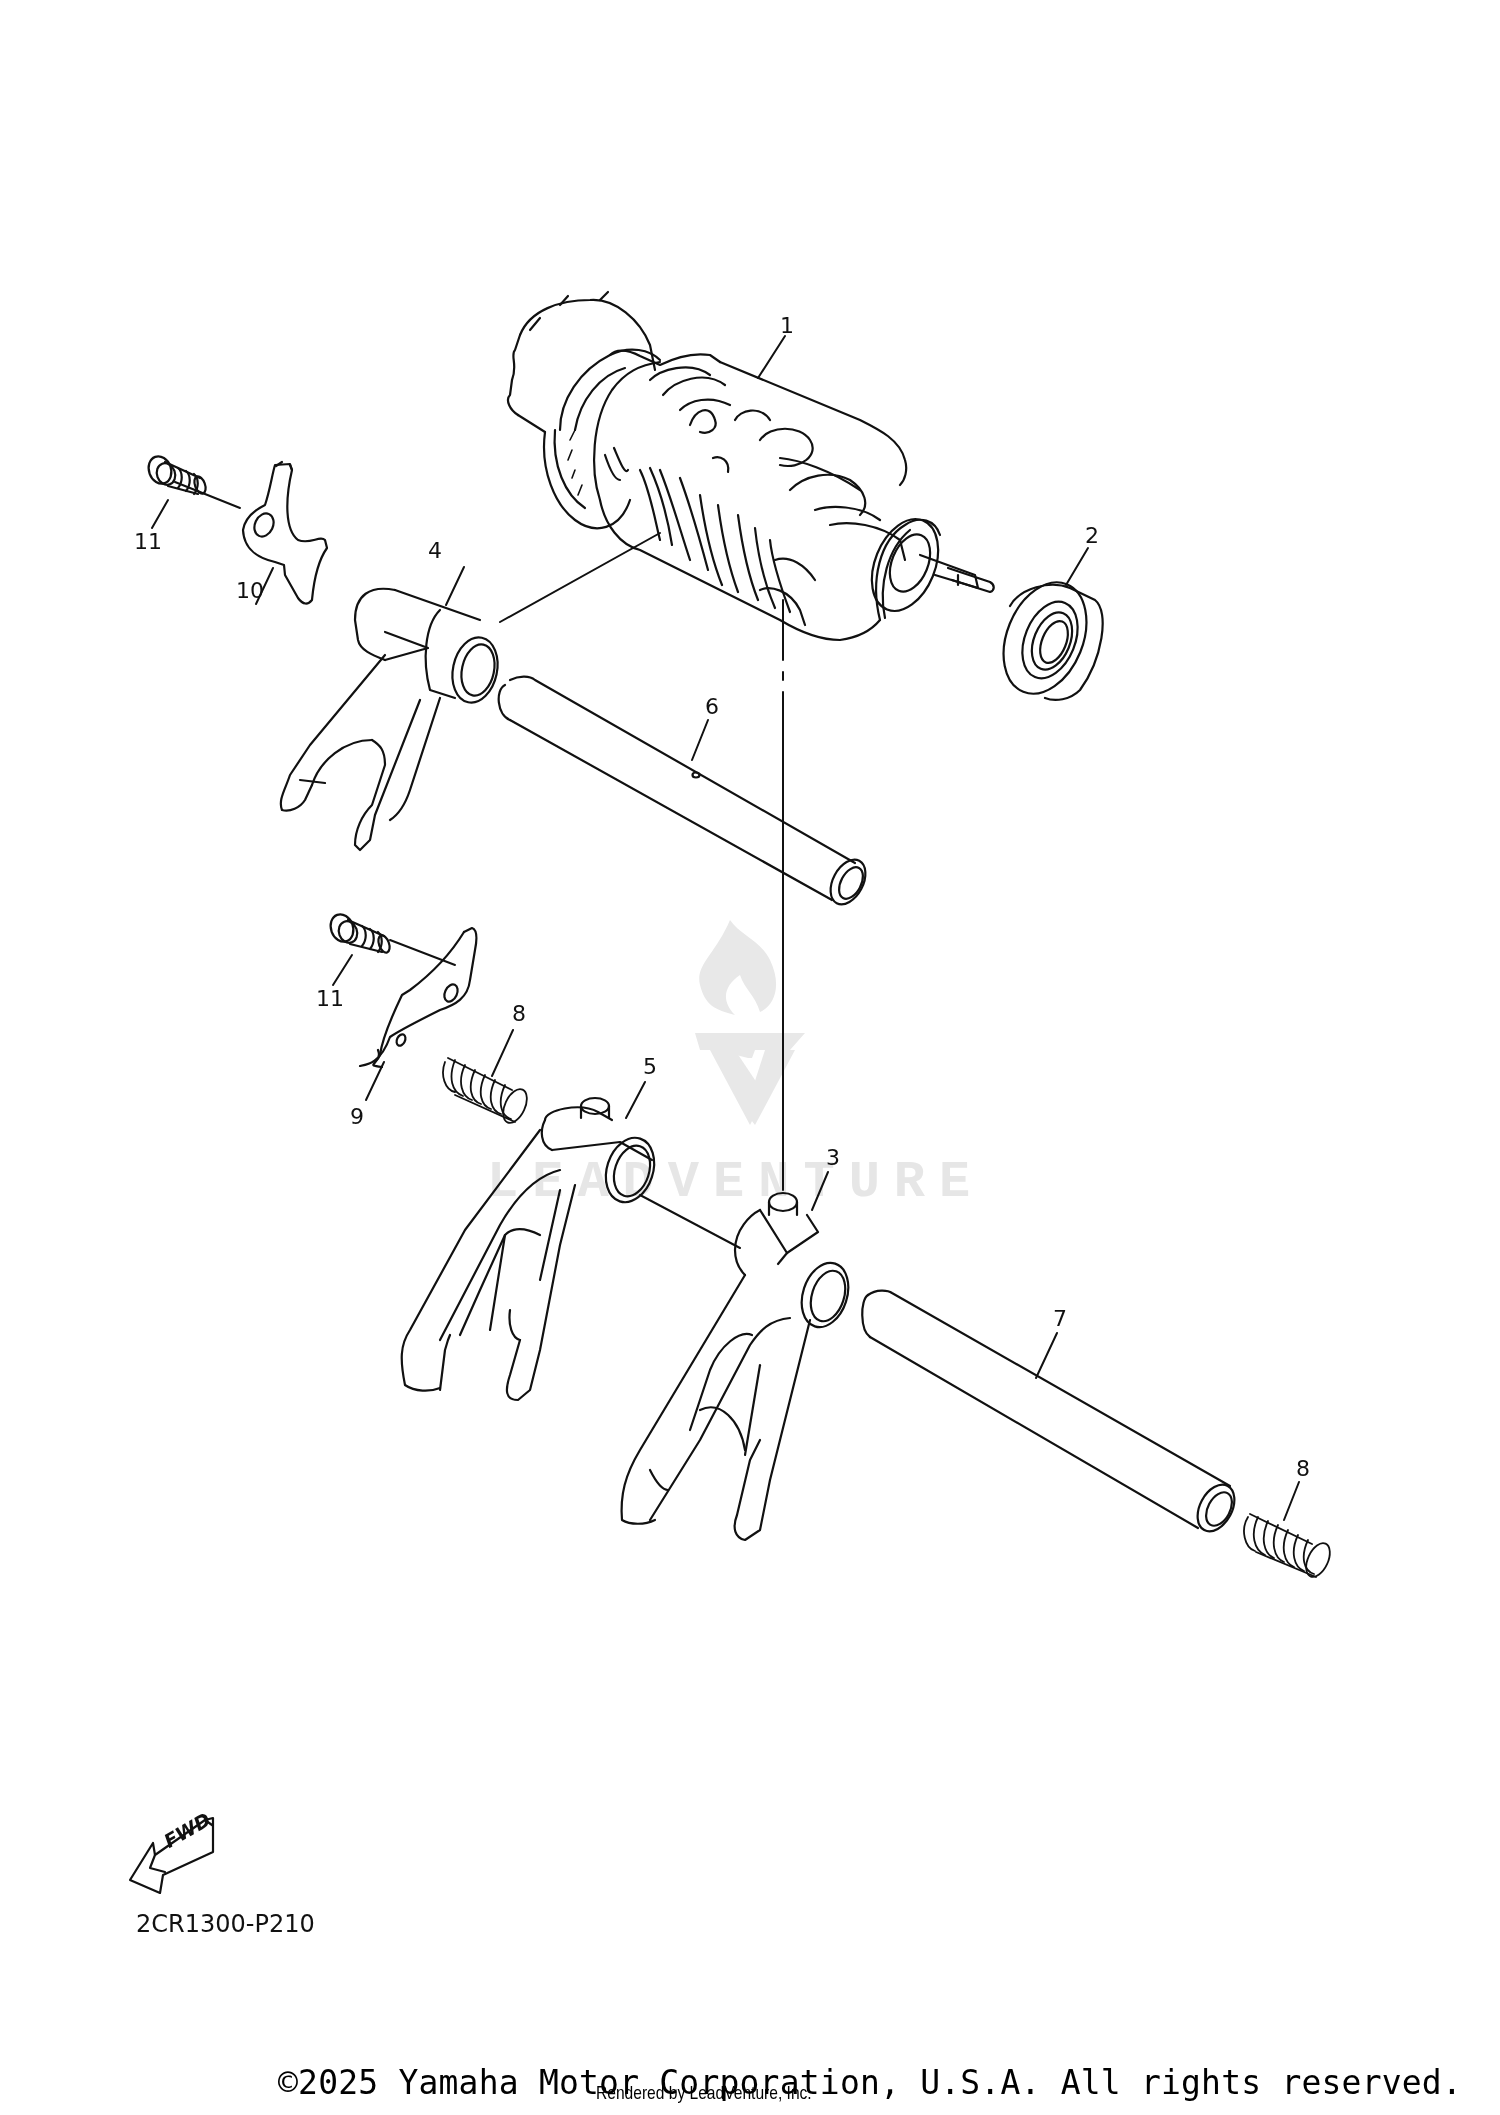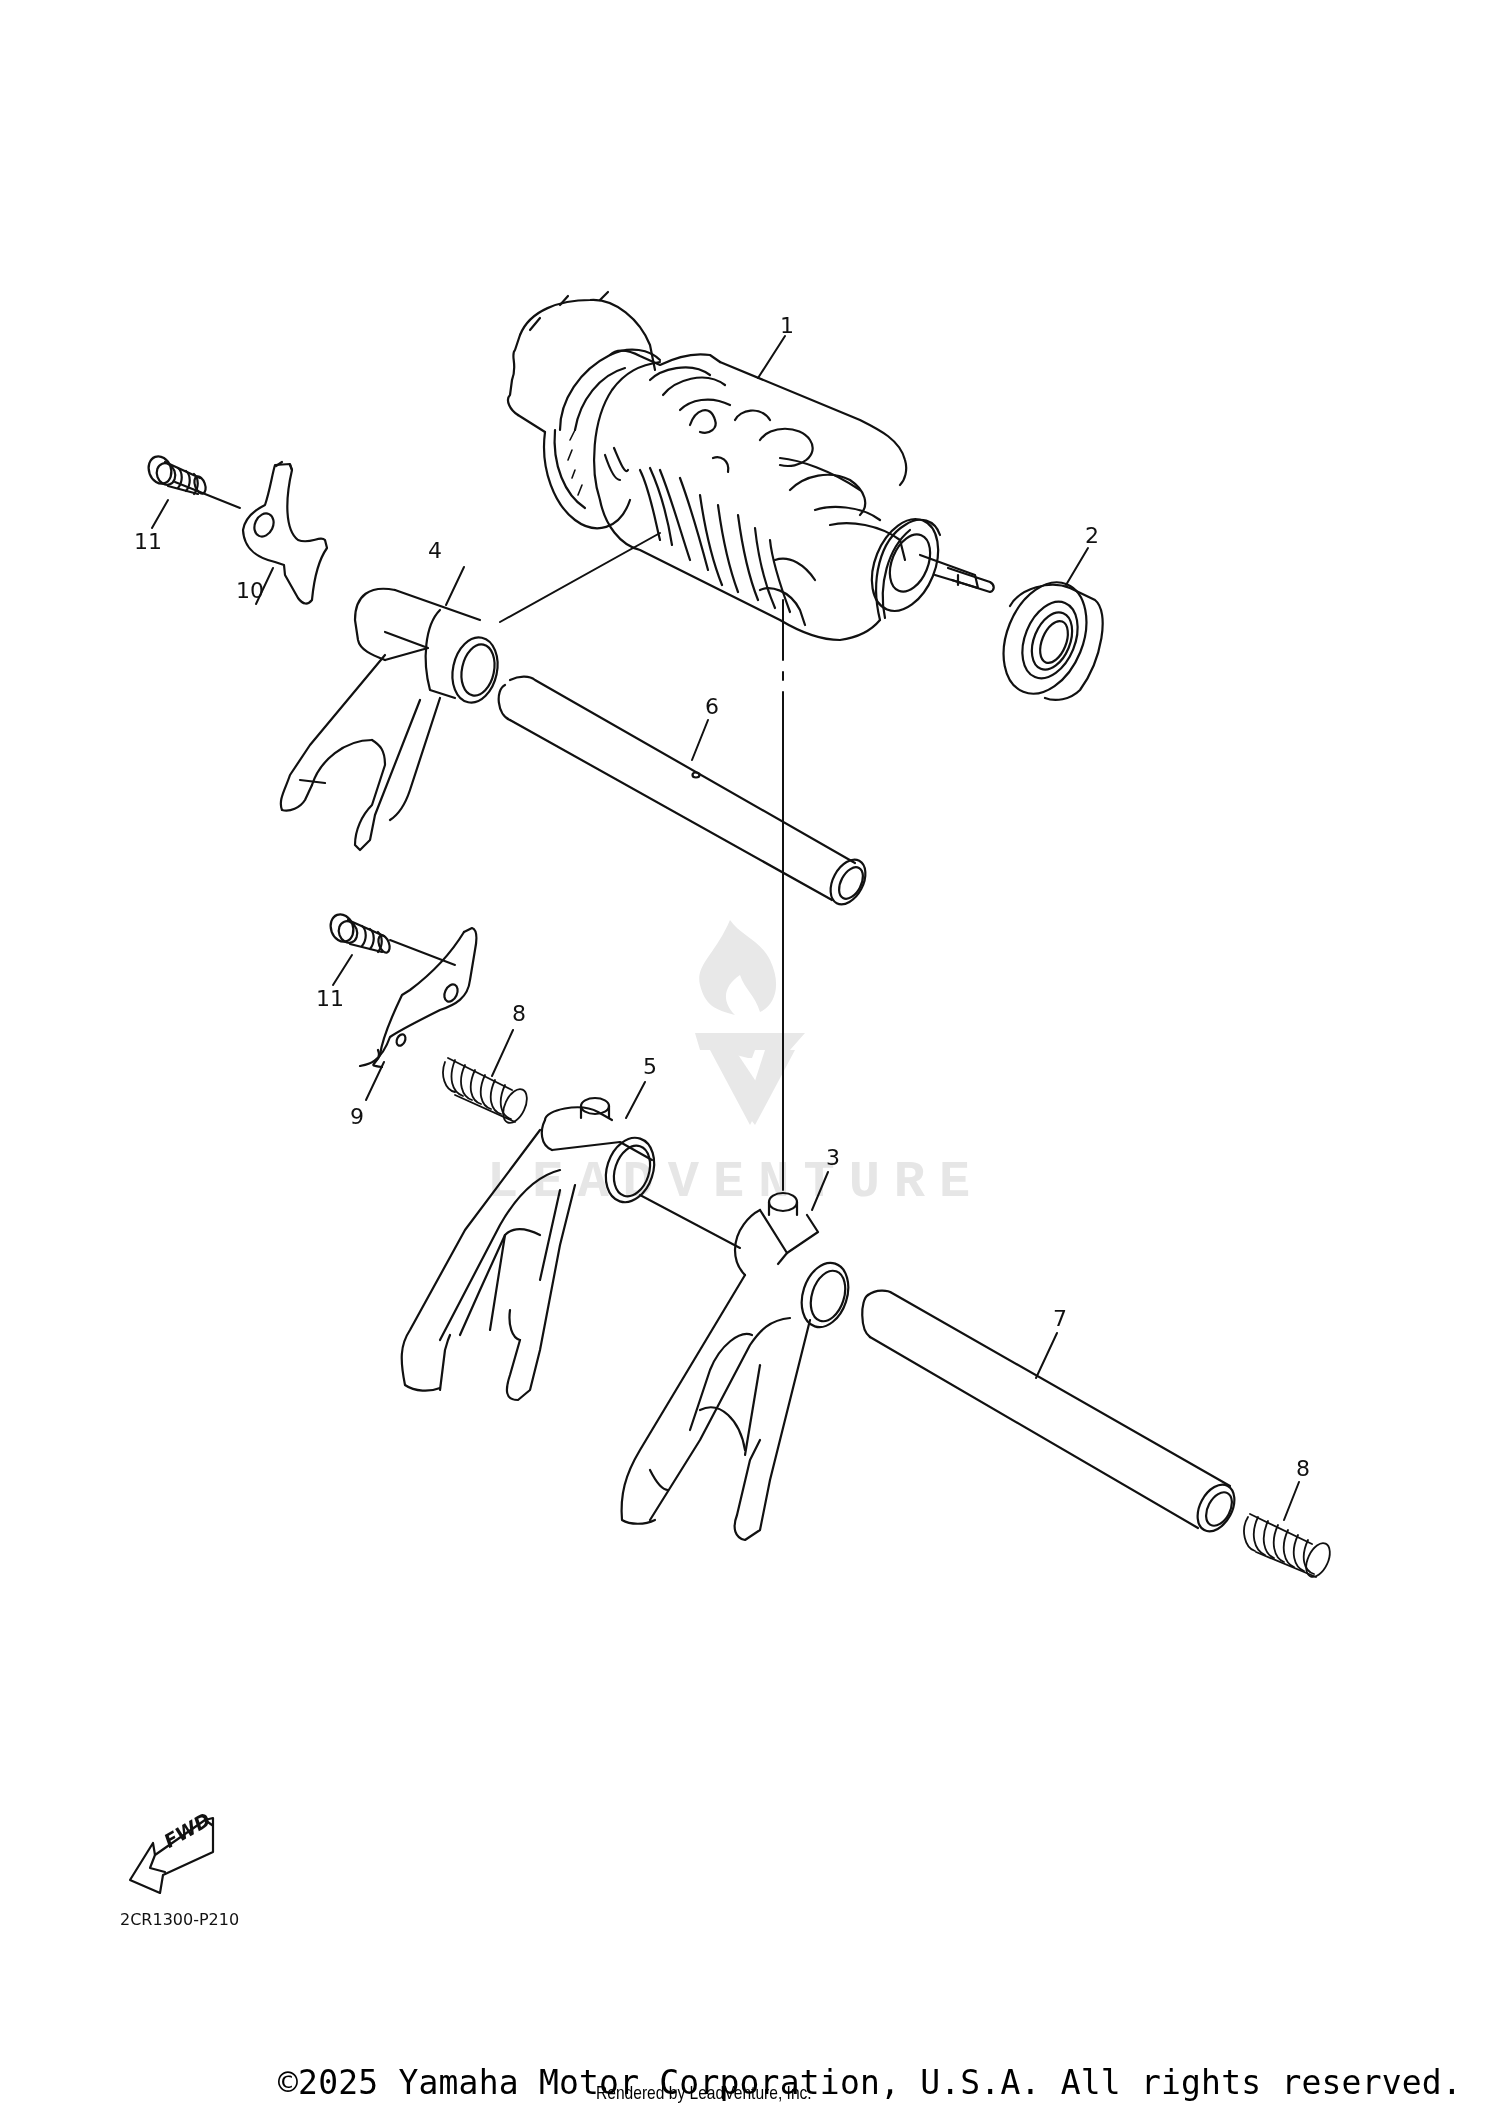--- a/index.html
+++ b/index.html
@@ -1,19 +1,19 @@
 <!DOCTYPE html>
 <html><head>
 <meta charset="utf-8">
 <style>
   html, body { margin:0; padding:0; background:#ffffff; }
   body { width:1500px; height:2115px; position:relative; overflow:hidden; font-family:"DejaVu Sans", sans-serif; }
   #canvas { position:absolute; left:0; top:0; width:1500px; height:2115px; }
   .callout { position:absolute; font-family:"DejaVu Sans", sans-serif; font-size:22px; color:#111; line-height:1; }
-  .diagram-code { position:absolute; left:120px; top:1910px; font-family:"DejaVu Sans", sans-serif; font-size:16px; color:#111;text-align:center; }
+  .diagram-code { position:absolute; left:136px; top:1910px; font-family:"DejaVu Sans", sans-serif; font-size:24px; color:#111;text-align:center; }
   .copyright { position:absolute; left:278px; top:2063px; font-family:"DejaVu Sans Mono", monospace; font-size:33px; color:#000; white-space:nowrap; letter-spacing:0.2px; }
   .rendered-by { position:absolute; left:596px; top:2082px; font-family:"Liberation Sans", sans-serif; font-size:19px; color:#000; white-space:nowrap; transform:scaleX(0.82); transform-origin:left top; }
   .watermark-text { position:absolute; left:487px; top:1153px; font-family:Liberation Mono, monospace; font-weight:bold; font-size:52px; letter-spacing:14px; color:#e6e6e6; white-space:nowrap; }
   .fwd-text { font-family:"DejaVu Sans", sans-serif; font-weight:bold; font-style:italic; }
 </style>
 </head>
 <body>
 
 <div class="watermark-text">LEADVENTURE</div>
 

